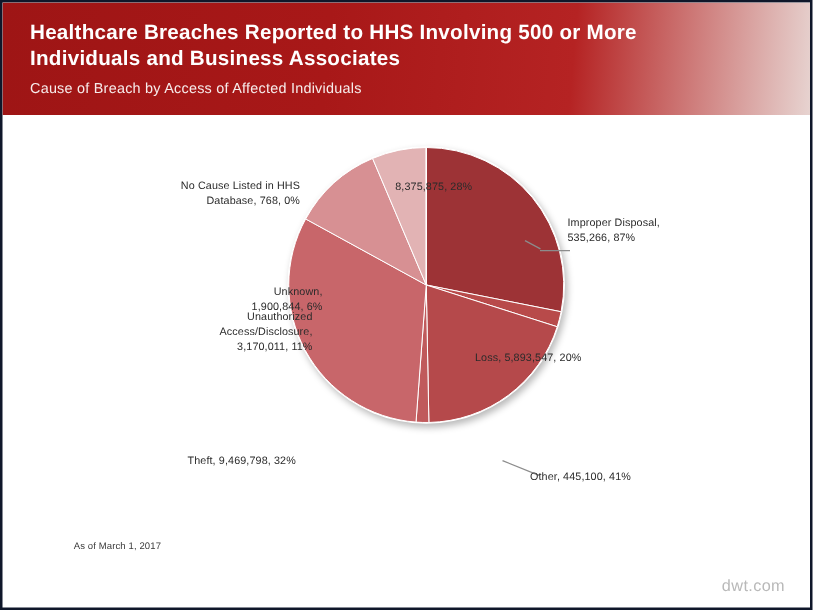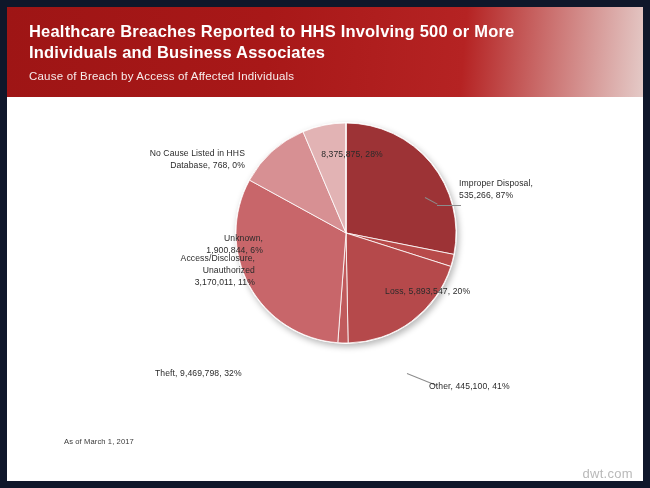--- a/index.html
+++ b/index.html
@@ -12,21 +12,21 @@
     background: #ffffff;
     font-family: "Liberation Sans", sans-serif;
     overflow: hidden;
   }
   .slide {
     position: relative;
     width: 650px;
     height: 488px;
     background: #ffffff;
     box-sizing: border-box;
-    border: 7px solid #0f172a;
+    border: 2px solid #0f172a;
     overflow: hidden;
   }
   
   .header {
     position: absolute;
     left: 0;
     top: 0;
     width: 650px;
     height: 90px;
     background: linear-gradient(95deg, #9e1515 0%, #a81818 40%, #b52323 70%, #e8d7d4 100%);
@@ -174,22 +174,22 @@
 
     <div class="lbl left lbl-other">
       <div>Other, 445,100, 41%</div>
     </div>
 
     <div class="lbl left lbl-theft">
       <div>Theft,  9,469,798, 32%</div>
     </div>
 
     <div class="lbl right lbl-unauth">
+      <div>Unauthorized</div>
       <div>Access/Disclosure,</div>
-      <div>Unauthorized</div>
       <div>3,170,011, 11%</div>
     </div>
 
     <div class="lbl right lbl-unknown">
       <div>Unknown,</div>
       <div>1,900,844, 6%</div>
     </div>
 
     <div class="lbl right lbl-nocause">
       <div>No Cause Listed in HHS</div>

